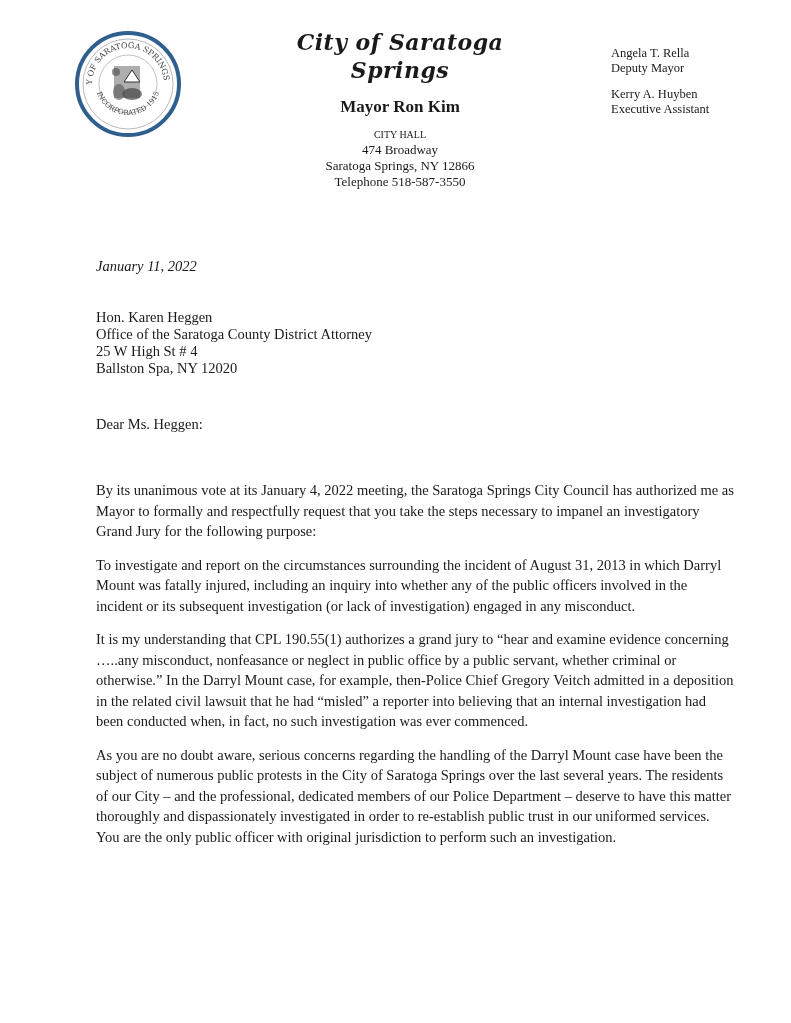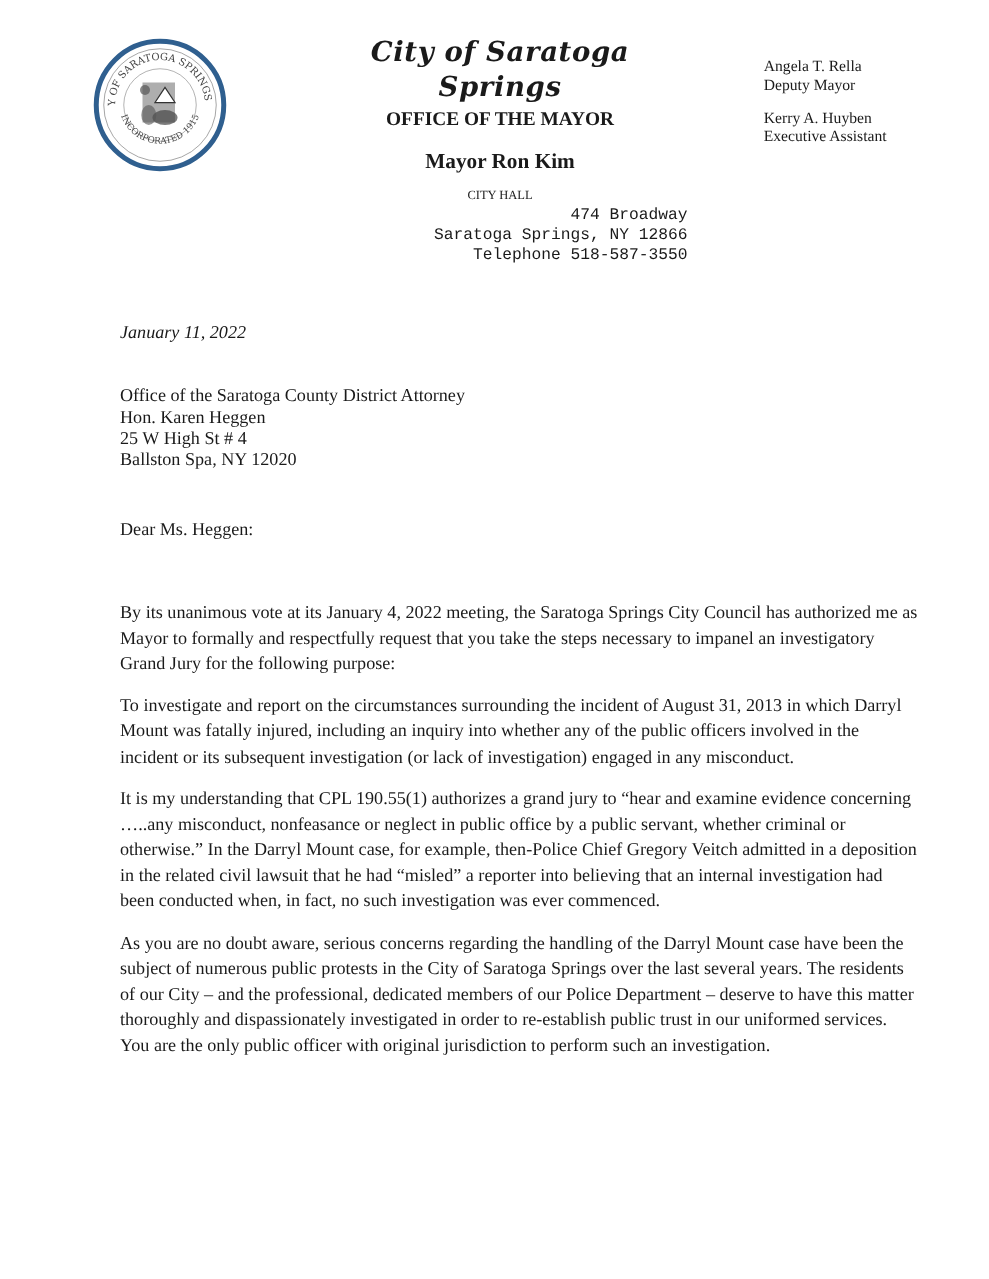--- a/index.html
+++ b/index.html
@@ -3,21 +3,21 @@
   <meta charset="utf-8">
   <style>
     html, body { margin: 0; padding: 0; background: #ffffff; }
     body { width: 791px; height: 1023px; position: relative; overflow: hidden; color: #1a1a1a; font-family: "Liberation Serif", serif; }
     .seal { position: absolute; left: 74px; top: 30px; width: 108px; height: 108px; }
     .letterhead { position: absolute; left: 250px; top: 28px; width: 300px; text-align: center; }
     .city-name { font-family: "DejaVu Serif", serif; font-size: 22px; font-weight: bold; letter-spacing: 0.5px; line-height: 28px; font-style: italic; }
     .office { font-size: 15.5px; font-weight: bold; line-height: 20px; margin-top: 2px; }
     .mayor { font-size: 17px; font-weight: bold; line-height: 22px; margin-top: 12px; text-align: center; }
     .cityhall { font-size: 10px; font-weight: normal; margin-top: 9px; line-height: 15px; }
-    .addr { font-family: Liberation Mono, monospace; font-size: 13px; line-height: 16px; text-align: right; }
+    .addr { font-family: Liberation Serif, serif; font-size: 13px; line-height: 16px; }
     .staff { position: absolute; left: 611px; top: 46px; font-size: 12.5px; line-height: 15px; }
     .staff .gap { height: 11px; }
     .date { position: absolute; left: 96px; top: 258px; font-size: 14.5px; font-style: italic; }
     .recipient { position: absolute; left: 96px; top: 309px; font-size: 14.5px; line-height: 17px; }
     .salutation { position: absolute; left: 96px; top: 416px; font-size: 14.5px; }
     .body-text { position: absolute; left: 96px; top: 480px; width: 640px; font-size: 14.5px; line-height: 20.5px; }
     .body-text p { margin: 0 0 13px 0; }
   </style>
 </head>
 <body>
@@ -42,41 +42,40 @@
       <polygon points="50,52 58,40 66,52" fill="#fff" stroke="#333" stroke-width="1"></polygon>
       <circle cx="42" cy="42" r="4" fill="#555" opacity="0.7"></circle>
       <ellipse cx="58" cy="64" rx="10" ry="6" fill="#444" opacity="0.7"></ellipse>
       <ellipse cx="45" cy="62" rx="6" ry="8" fill="#555" opacity="0.6"></ellipse>
     </g>
   </svg>
 </div>
 
 <div class="letterhead">
   <div class="city-name">City of Saratoga Springs</div>
-  <div class="office">OFFICE OF THE MAYOR</div>
   <div class="mayor">Mayor Ron Kim</div>
   <div class="cityhall">CITY HALL</div>
   <div class="addr">474 Broadway</div>
   <div class="addr">Saratoga Springs, NY  12866</div>
   <div class="addr">Telephone 518-587-3550</div>
 </div>
 
 <div class="staff">
   <div>Angela T. Rella</div>
   <div>Deputy Mayor</div>
   <div class="gap"></div>
   <div>Kerry A. Huyben</div>
   <div>Executive Assistant</div>
 </div>
 
 <div class="date">January 11, 2022</div>
 
 <div class="recipient">
+  <div>Hon. Karen Heggen</div>
   <div>Office of the Saratoga County District Attorney</div>
-  <div>Hon. Karen Heggen</div>
   <div>25 W High St # 4</div>
   <div>Ballston Spa, NY 12020</div>
 </div>
 
 <div class="salutation">Dear Ms. Heggen:</div>
 
 <div class="body-text">
   <p>By its unanimous vote at its January 4, 2022 meeting, the Saratoga Springs City Council has authorized me as Mayor to formally and respectfully request that you take the steps necessary to impanel an investigatory Grand Jury for the following purpose:</p>
   <p>To investigate and report on the circumstances surrounding the incident of August 31, 2013 in which Darryl Mount was fatally injured, including an inquiry into whether any of the public officers involved in the incident or its subsequent investigation (or lack of investigation) engaged in any misconduct.</p>
   <p>It is my understanding that CPL 190.55(1) authorizes a grand jury to “hear and examine evidence concerning …..any misconduct, nonfeasance or neglect in public office by a public servant, whether criminal or otherwise.” In the Darryl Mount case, for example, then-Police Chief Gregory Veitch admitted in a deposition in the related civil lawsuit that he had “misled” a reporter into believing that an internal investigation had been conducted when, in fact, no such investigation was ever commenced.</p>

